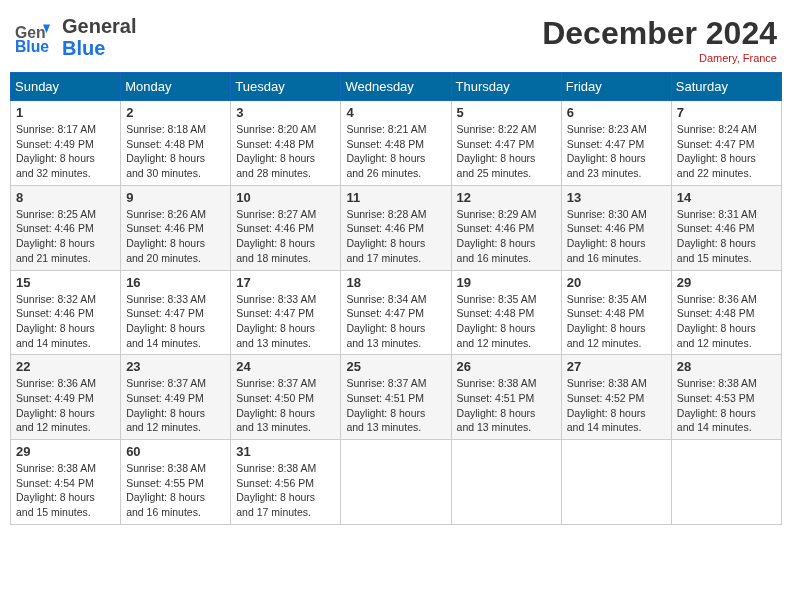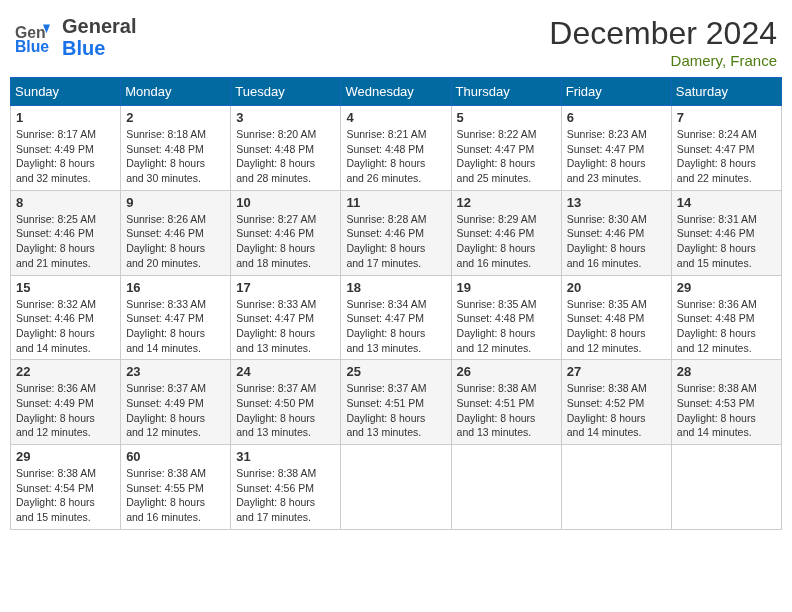--- a/index.html
+++ b/index.html
@@ -15,26 +15,26 @@
       justify-content: space-between;
       align-items: flex-start;
       margin-bottom: 8px;
       padding: 5px 5px 0 5px;
     }
     .title-block {
       text-align: right;
     }
     .month-title {
       font-size: 32px;
-      font-weight: normal;
+      font-weight: bold;
       color: #333;
     }
     .location {
-      font-size: 15px;
-      color: #4d7c0f;
+      font-size: 11px;
+      color: #b91c1c;
     }
     .calendar {
       width: 100%;
       border-collapse: collapse;
       font-size: 11px;
     }
     .calendar th {
       background: #0369a1;
       color: #fff;
       padding: 6px 4px;

